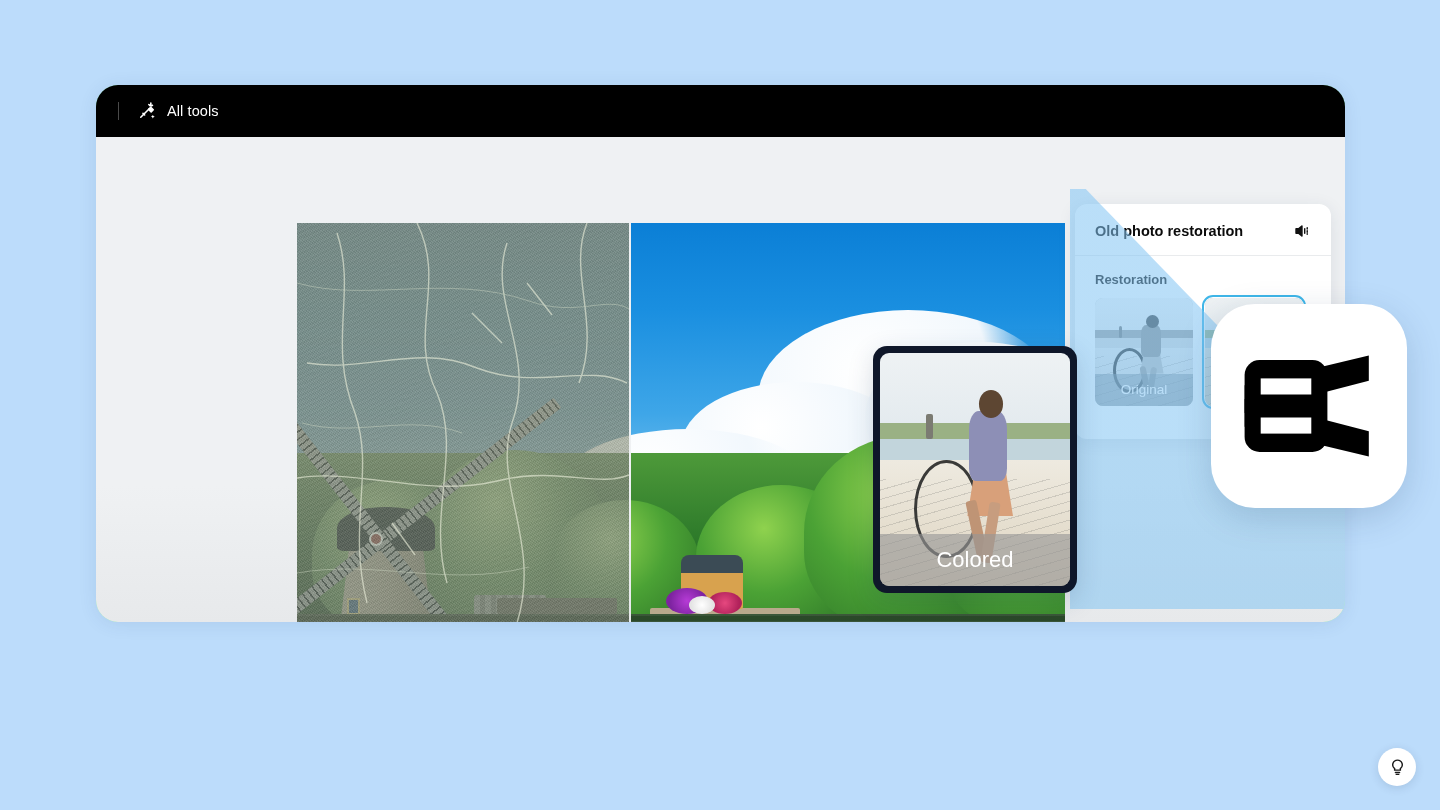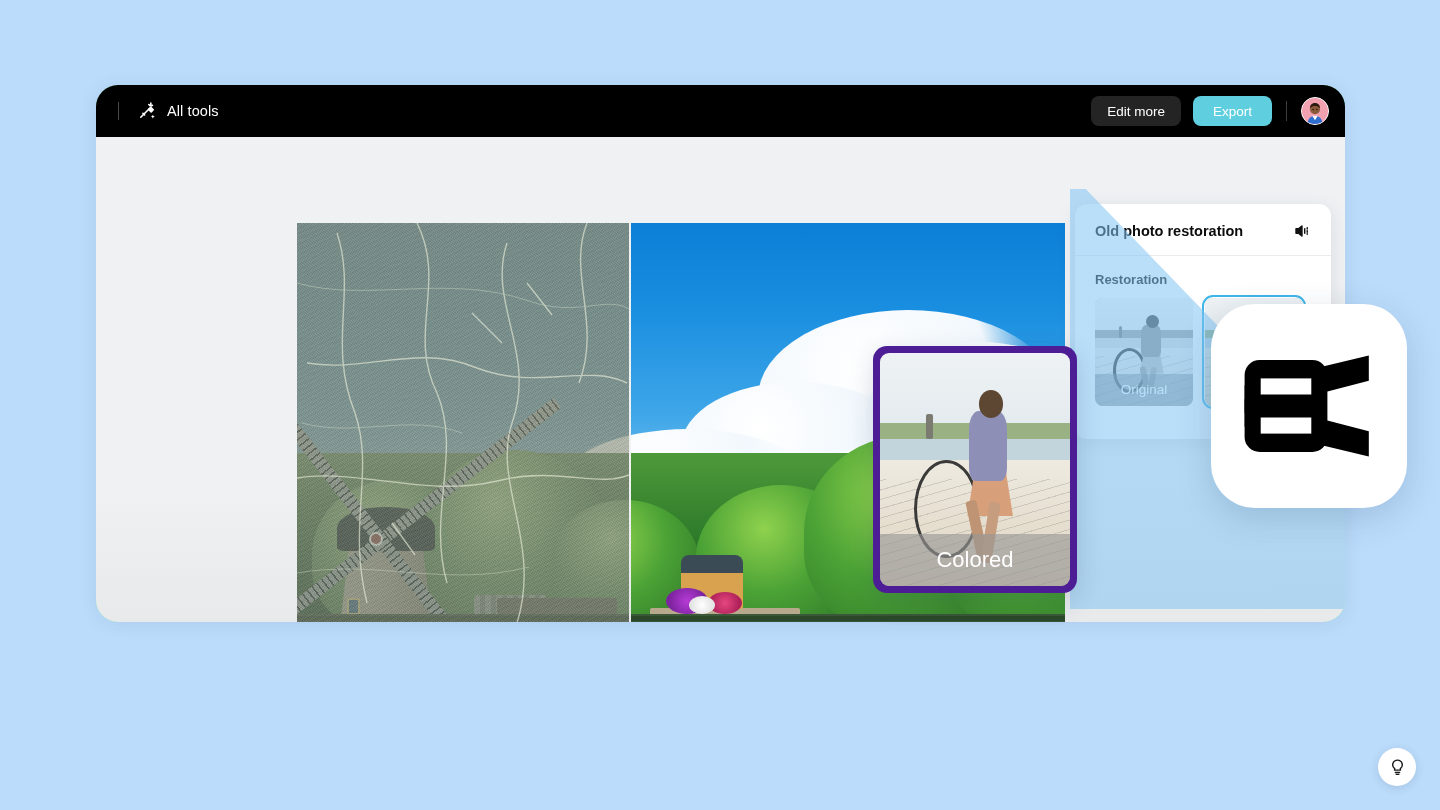--- a/index.html
+++ b/index.html
@@ -279,21 +279,21 @@
   .blue-wedge {
     position: absolute; pointer-events: none;
     left: 974px; top: 52px; width: 275px; height: 420px;
     background: linear-gradient(226deg, rgba(120,190,240,.0) 0 38%, rgba(129,196,243,.55) 38.2% 100%);
   }
 
   
   .colored-card {
     position: absolute; left: 873px; top: 346px;
     width: 204px; height: 247px;
-    background: #4c1d95; border-radius: 14px;
+    background: #0f172a; border-radius: 14px;
     padding: 7px;
     box-shadow: 0 8px 26px rgba(30,55,90,.18);
   }
   .colored-inner { position: relative; width: 100%; height: 100%; border-radius: 9px; overflow: hidden; }
   .colored-label {
     position: absolute; left: 0; bottom: 0; width: 100%;
     height: 52px; line-height: 52px; text-align: center;
     background: rgba(150,150,150,.62);
     color: #fff; font-size: 22px;
   }
@@ -331,36 +331,20 @@
           <path d="M4.5 19.5 L15 9"></path>
           <path d="M14.2 4.2 L15.6 5.6 M16.6 2.4 L16.6 4.1 M18.6 5.2 L17 5.9"></path>
           <path d="M16.5 7.5 L19.5 10.5 L17 13 L14 10 Z" fill="#ffffff"></path>
           <path d="M7.2 14.8 L9.2 16.8"></path>
           <path d="M19 16.5 l.7 1.6 1.6 .7 -1.6 .7 -.7 1.6 -.7 -1.6 -1.6 -.7 1.6 -.7 z" fill="#ffffff" stroke="none"></path>
         </svg>
       </span>
       <span class="alltools-label">All tools</span>
     </div>
 
-    <div class="topbar-right">
-      <button class="btn-editmore">Edit more</button>
-      <button class="btn-export">Export</button>
-      <div class="tb-sep"></div>
-      <div class="avatar">
-        <svg viewBox="0 0 28 28" style="width:100%;height:100%">
-          <circle cx="14" cy="14" r="14" fill="#f2a1b0"></circle>
-          <path d="M6 28 c0-6 4-9 8-9 s8 3 8 9 z" fill="#2f6fd0"></path>
-          <path d="M11 19 l3 5 3-5 z" fill="#ffffff"></path>
-          <circle cx="14" cy="12" r="5.4" fill="#8a5a3b"></circle>
-          <path d="M8.6 11 c0-4 2.6-5.6 5.4-5.6 s5.4 1.6 5.4 5.6 c-1.6-1.8-3.2-2.4-5.4-2.4 s-3.8 .6-5.4 2.4z" fill="#2b1a10"></path>
-          <circle cx="12" cy="12.3" r=".8" fill="#1d1208"></circle>
-          <circle cx="16" cy="12.3" r=".8" fill="#1d1208"></circle>
-        </svg>
-      </div>
-    </div>
   </div>
 
   <div class="canvas">
 
 
     <div class="photo-stage">
 
       <div class="photo-half photo-left">
         <div class="scene">
           <div class="sky">

